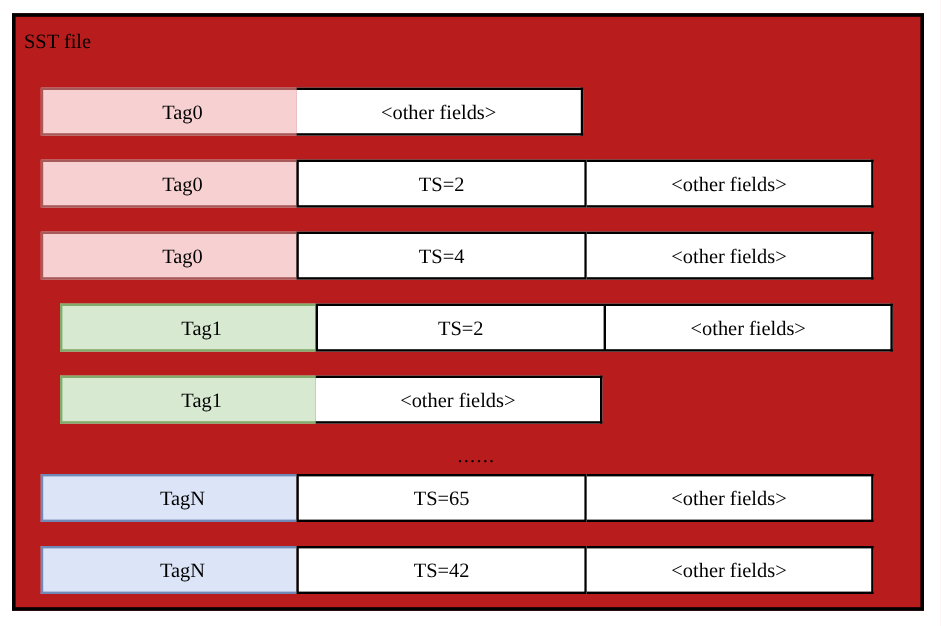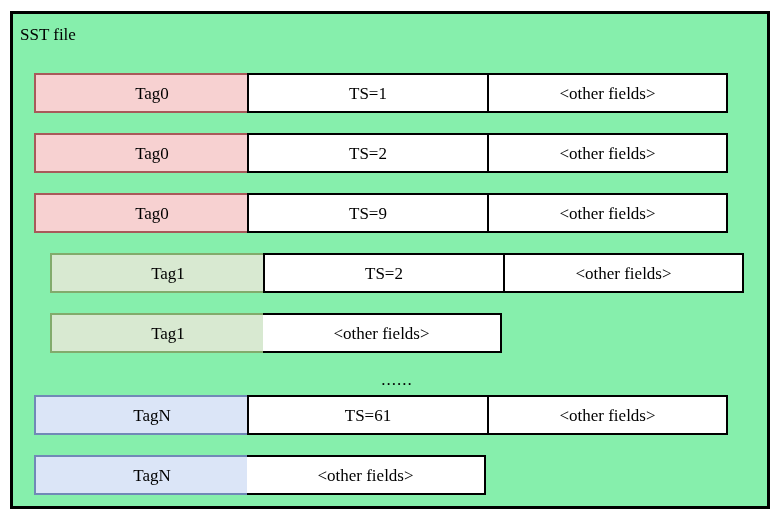--- a/index.html
+++ b/index.html
@@ -16,21 +16,21 @@
   }
 
   #sst-diagram {
     position: absolute;
     left: 10px;
     top: 11px;
     width: 760px;
     height: 498px;
     border: 3px solid #000000;
     box-sizing: border-box;
-    background: #86efac;
+    background: #b91c1c;
   }
 
   #sst-title {
     position: absolute;
     left: 7px;
     top: 11px;
     font-size: 17px;
     line-height: 20px;
     color: #000000;
     white-space: nowrap;
@@ -117,54 +117,54 @@
 <body>
 
 <div id="sst-diagram">
 
   <div id="sst-title">SST file</div>
 
   <div class="rows-area">
 
     <div class="record-row" style="top:59px">
       <div class="cell cell-tag tag-red">Tag0</div>
-      <div class="cell cell-ts">TS=1</div>
       <div class="cell cell-other">&lt;other fields&gt;</div>
     </div>
 
     <div class="record-row" style="top:119px">
       <div class="cell cell-tag tag-red">Tag0</div>
       <div class="cell cell-ts">TS=2</div>
       <div class="cell cell-other">&lt;other fields&gt;</div>
     </div>
 
     <div class="record-row" style="top:179px">
       <div class="cell cell-tag tag-red">Tag0</div>
-      <div class="cell cell-ts">TS=9</div>
+      <div class="cell cell-ts">TS=4</div>
       <div class="cell cell-other">&lt;other fields&gt;</div>
     </div>
 
     <div class="record-row" style="top:239px">
       <div class="cell cell-tag tag-green">Tag1</div>
       <div class="cell cell-ts">TS=2</div>
       <div class="cell cell-other">&lt;other fields&gt;</div>
     </div>
 
     <div class="record-row" style="top:299px">
       <div class="cell cell-tag tag-green">Tag1</div>
       <div class="cell cell-other">&lt;other fields&gt;</div>
     </div>
 
     <div id="ellipsis-row">......</div>
 
     <div class="record-row" style="top:381px">
       <div class="cell cell-tag tag-blue">TagN</div>
-      <div class="cell cell-ts">TS=61</div>
+      <div class="cell cell-ts">TS=65</div>
       <div class="cell cell-other">&lt;other fields&gt;</div>
     </div>
 
     <div class="record-row" style="top:441px">
       <div class="cell cell-tag tag-blue">TagN</div>
+      <div class="cell cell-ts">TS=42</div>
       <div class="cell cell-other">&lt;other fields&gt;</div>
     </div>
 
   </div>
 </div>
 
 </body></html>

